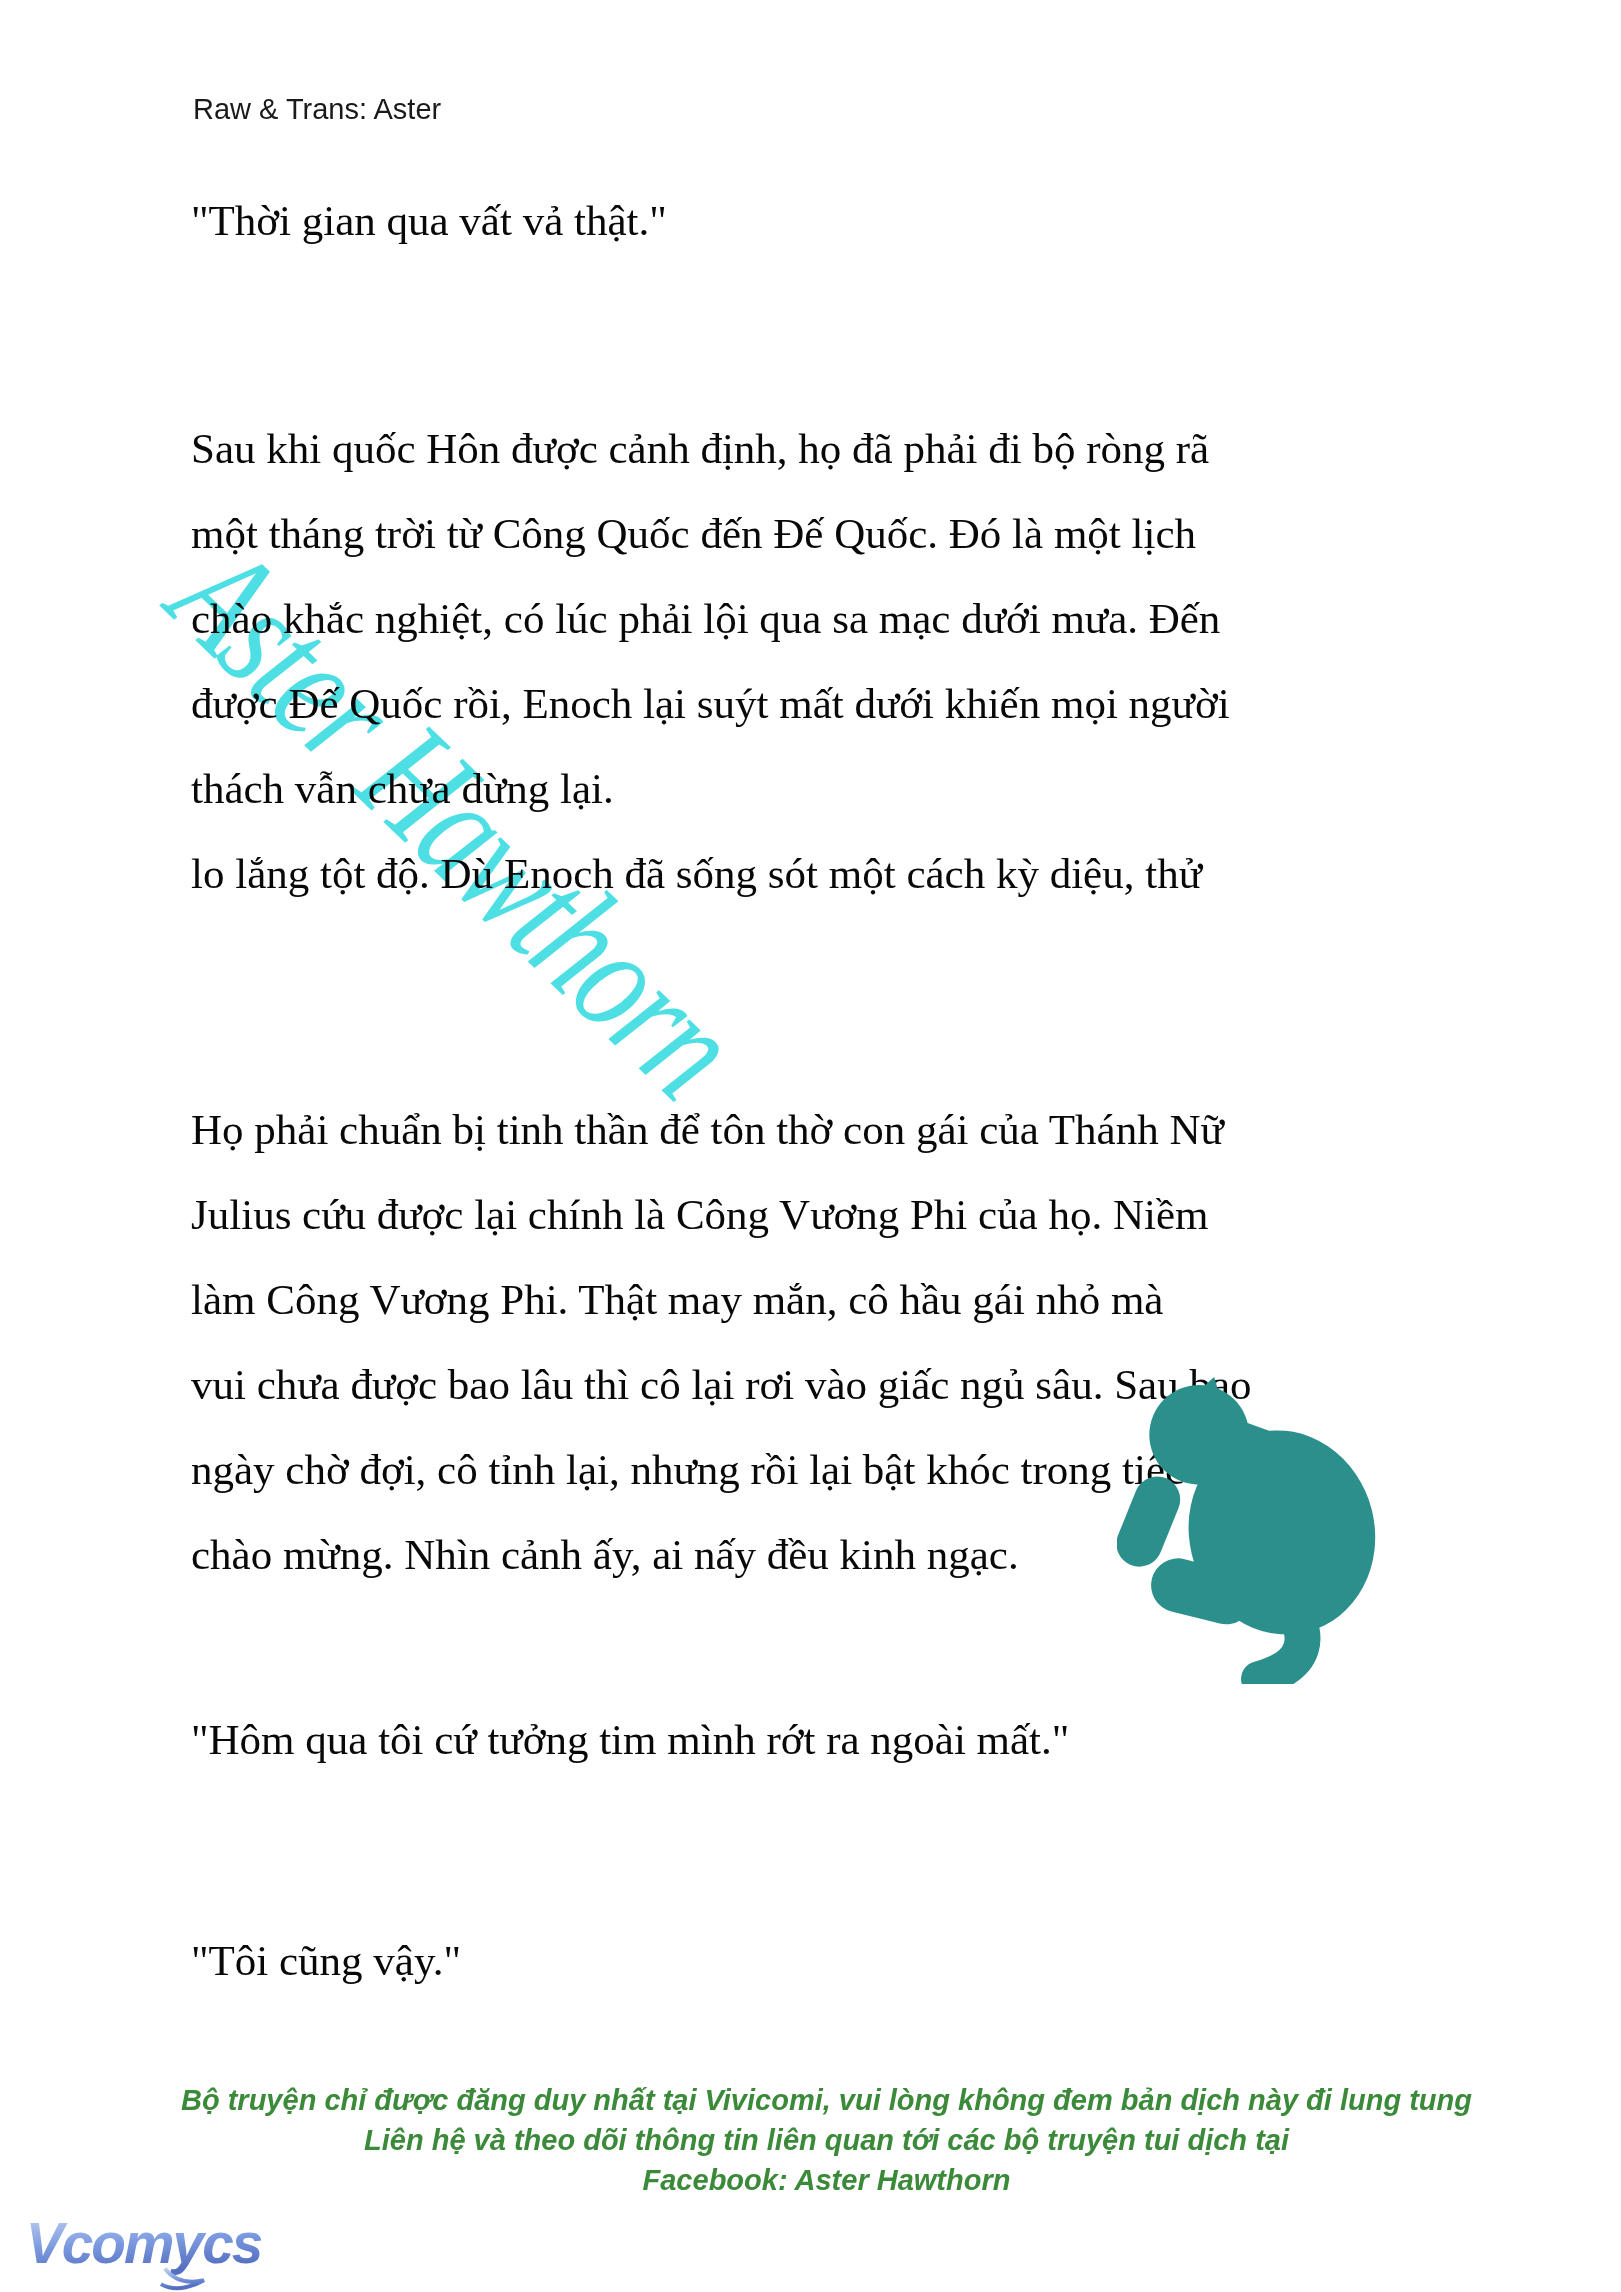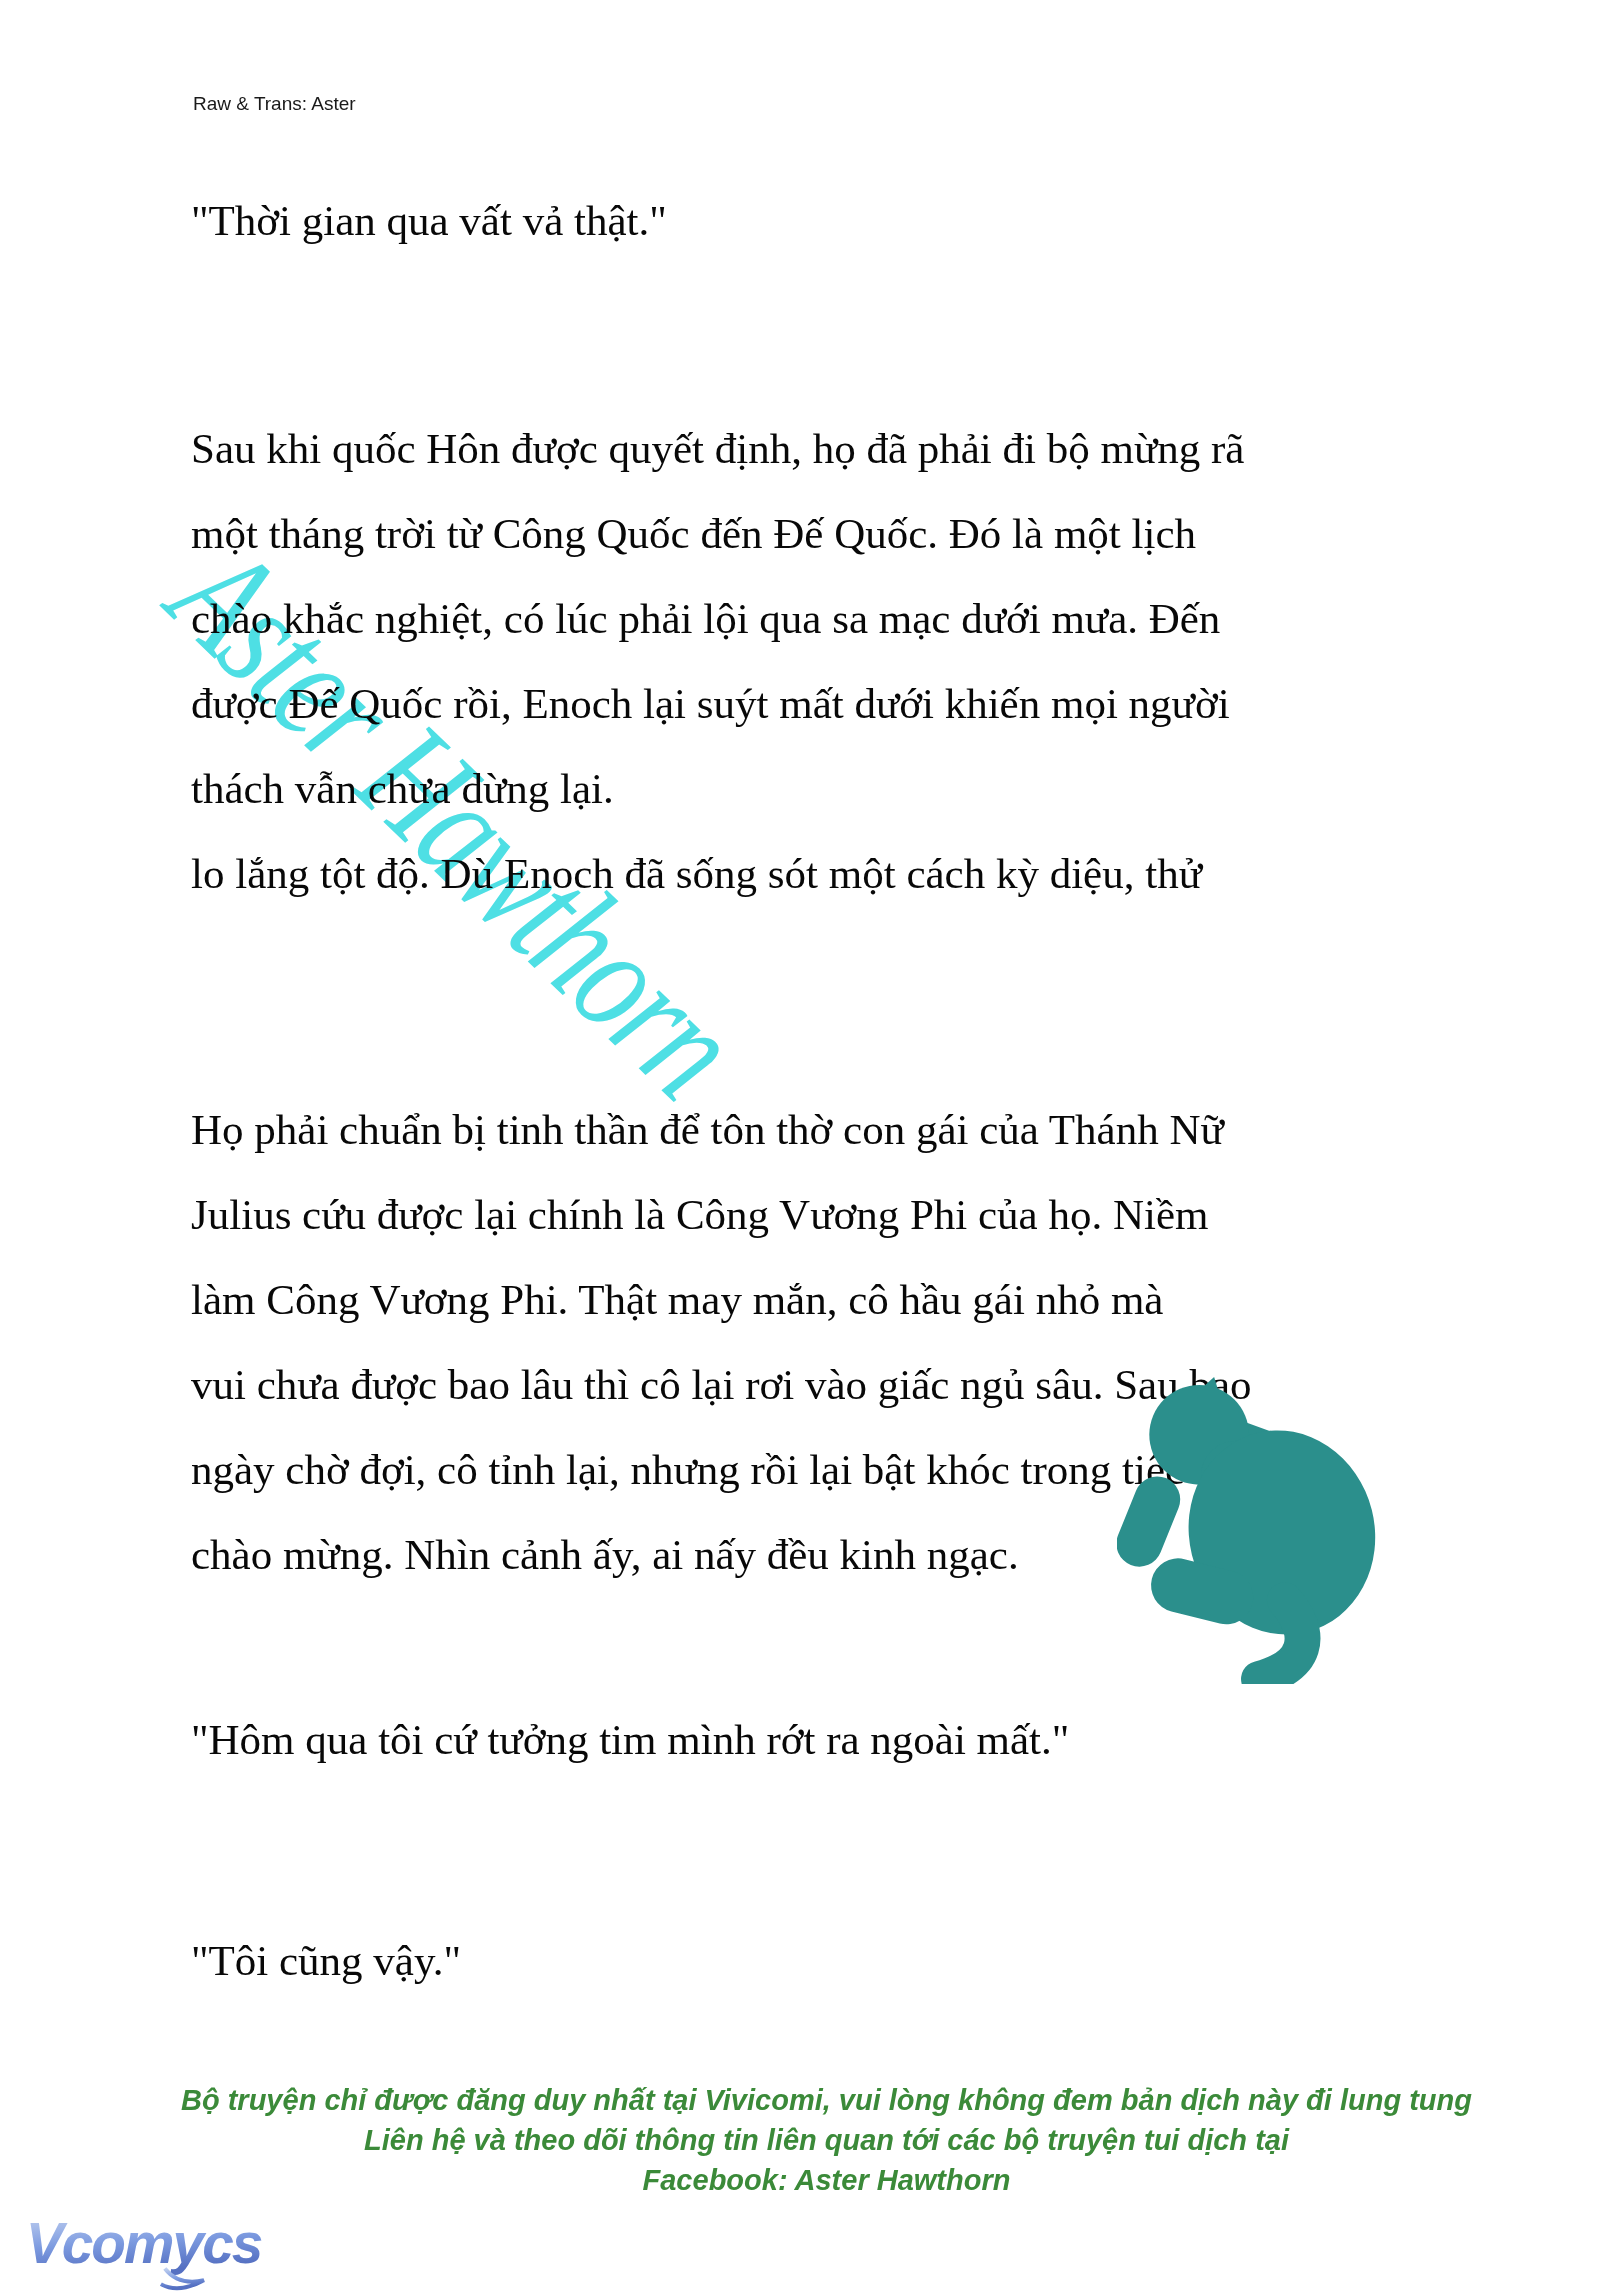--- a/index.html
+++ b/index.html
@@ -6,21 +6,21 @@
   .page{
     position:relative;
     width:1621px;height:2293px;
     background:#ffffff;
     overflow:hidden;
     font-family:"Liberation Serif","DejaVu Serif",serif;
   }
   .credit{
     position:absolute;left:193px;top:93px;
     font-family:"Liberation Sans","DejaVu Sans",sans-serif;
-    font-size:19px;color:#1a1a1a;
+    font-size:29px;color:#1a1a1a;
     z-index:3;
   }
   .watermark{
     position:absolute;left:260px;top:510px;
     transform:rotate(44deg) scaleY(1.32);
     transform-origin:0 0;
     font-style:italic;
     font-size:116px;
     letter-spacing:-0.02em;
     white-space:nowrap;
@@ -58,21 +58,21 @@
 
   <div class="credit">Raw &amp; Trans: Aster</div>
 
   <div class="watermark" id="watermark" style="color: rgb(78, 223, 228);">Aster Hawthorn</div>
 
   <div class="bodytext" id="body-text">
       <div class="paragraph p-0">
         <div class="line">"Thời gian qua vất vả thật."</div>
       </div>
       <div class="paragraph p-1">
-        <div class="line">Sau khi quốc Hôn được quyết định, họ đã phải đi bộ mừng rã</div>
+        <div class="line">Sau khi quốc Hôn được cảnh định, họ đã phải đi bộ ròng rã</div>
         <div class="line">một tháng trời từ Công Quốc đến Đế Quốc. Đó là một lịch</div>
         <div class="line">chào khắc nghiệt, có lúc phải lội qua sa mạc dưới mưa. Đến</div>
         <div class="line">được Đế Quốc rồi, Enoch lại suýt mất dưới khiến mọi người</div>
         <div class="line">thách vẫn chưa dừng lại.</div>
         <div class="line">lo lắng tột độ. Dù Enoch đã sống sót một cách kỳ diệu, thử</div>
       </div>
       <div class="paragraph p-2">
         <div class="line">Họ phải chuẩn bị tinh thần để tôn thờ con gái của Thánh Nữ</div>
         <div class="line">Julius cứu được lại chính là Công Vương Phi của họ. Niềm</div>
         <div class="line">làm Công Vương Phi. Thật may mắn, cô hầu gái nhỏ mà</div>

